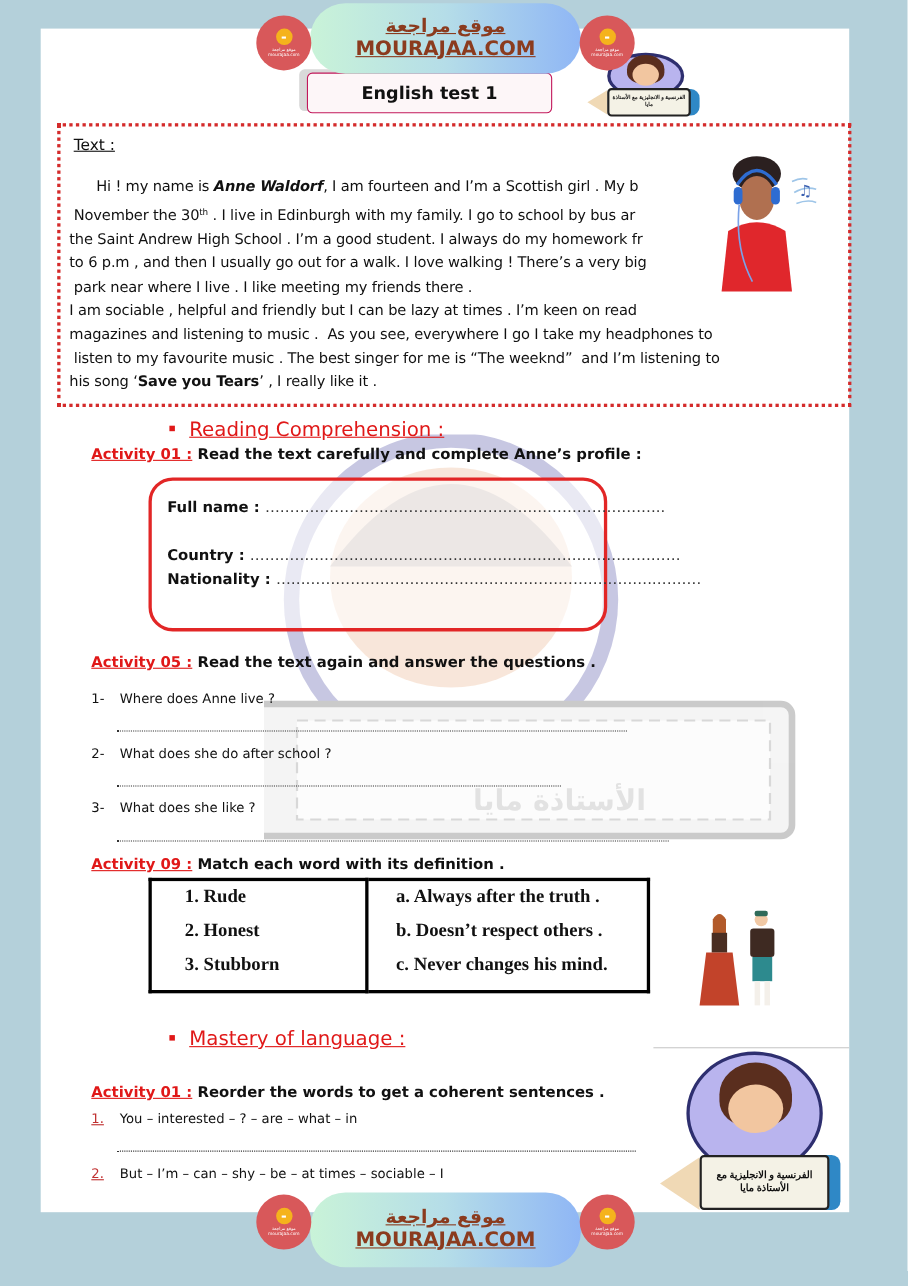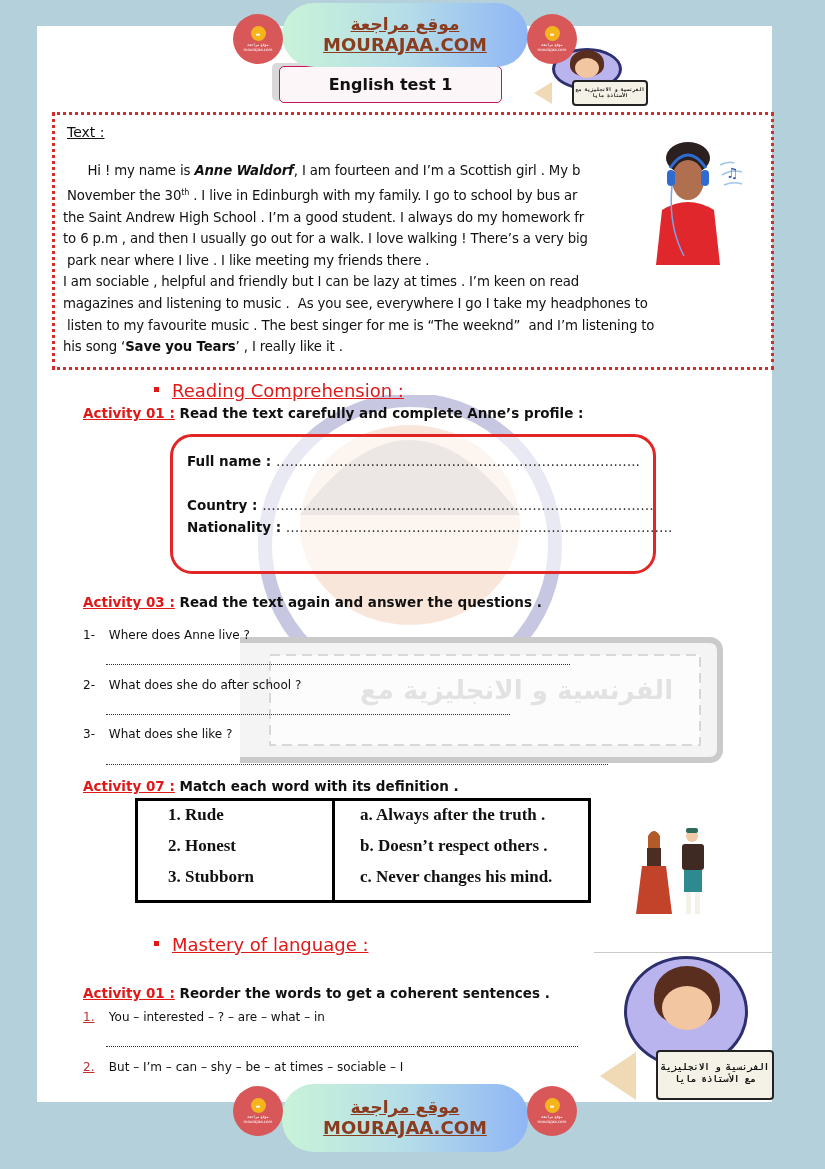--- a/index.html
+++ b/index.html
@@ -46,21 +46,21 @@
     font-family: "DejaVu Sans", sans-serif; font-weight: bold; font-size: 16px;
   }
 
   
   .mascot { position: absolute; }
   .mascot .circ { position: absolute; border-radius: 50%; background: #b9b4ee; border: 3px solid #2e2f6f; }
   .mascot .face { position: absolute; border-radius: 50%; background: #f2c6a0; }
   .mascot .hair { position: absolute; border-radius: 50% 50% 40% 40%; background: #5a2e1e; }
   .mascot .pencil { position: absolute; background: #f4f2e6; border: 2px solid #222; border-radius: 4px;
     display: flex; align-items: center; justify-content: center; text-align: center;
-    font-family: Liberation Mono, monospace; font-weight: bold; color: #111; line-height: 1.3; margin-left: 20px; }
+    font-family: Liberation Serif, serif; font-weight: bold; color: #111; line-height: 1.3; }
   .mascot .tip { position: absolute; width: 0; height: 0; border-top-style: solid; border-bottom-style: solid; border-right-style: solid;
     border-top-color: transparent; border-bottom-color: transparent; border-right-color: #f0d9b5; }
   .mascot .cap { position: absolute; background: #2f88c6; border-radius: 0 8px 8px 0; }
 
   
   .text-box {
     position: absolute; left: 52px; top: 112px; width: 722px; height: 258px;
     border: 3px dotted #d42b2b;
   }
   .comic { font-family: "DejaVu Sans", sans-serif; }
@@ -73,22 +73,22 @@
   .listener { position: absolute; left: 650px; top: 140px; width: 100px; height: 145px; }
 
   .section-head {
     position: absolute; font-size: 18px; color: #e01818; font-weight: normal; text-decoration: underline;
   }
   .section-bullet { position: absolute; width: 5px; height: 5px; background: #e01818; }
   .act-label { color: #e01818; text-decoration: underline; font-weight: bold; }
   .act { position: absolute; font-size: 13.5px; font-weight: bold; white-space: nowrap; }
 
   .profile-box {
-    position: absolute; left: 135px; top: 434px; width: 486px; height: 140px;
-    border: 3px solid #e22626; border-radius: 22px; background: rgba(255,255,255,0.6); margin-left: 35px;
+    position: absolute; left: 135px; top: 434px; width: 417px; height: 140px;
+    border: 3px solid #e22626; border-radius: 22px; background: rgba(255,255,255,0.6);
   }
   .profile-row { position: absolute; left: 14px; font-size: 13.5px; font-weight: bold; white-space: nowrap; }
   .profile-row .dots { font-weight: normal; letter-spacing: 0; color: #333; }
 
   .q { position: absolute; left: 83px; font-size: 12px; white-space: nowrap; }
   .q .n { display: inline-block; width: 22px; }
   .ans { position: absolute; left: 106px; height: 1px; border-bottom: 1.5px dotted #333; }
 
   .match-table {
     position: absolute; left: 135px; top: 798px; width: 456px; height: 100px;
@@ -157,21 +157,21 @@
 </svg>
 
 <div class="watermark">
   <svg width="500" height="390" viewBox="0 0 500 390">
     <circle cx="170" cy="150" r="145" fill="none" stroke="#3a3a9a" stroke-width="14"></circle>
     <ellipse cx="170" cy="130" rx="110" ry="100" fill="#e8a97c"></ellipse>
     <path d="M60 120 q110 -150 220 0" fill="#5a2e1e"></path>
     <rect x="-20" y="245" width="500" height="120" rx="10" fill="#d9d9d9" stroke="#444" stroke-width="6"></rect>
     <rect x="30" y="260" width="430" height="90" fill="#f5f5f5" stroke="#777" stroke-width="2" stroke-dasharray="10 6"></rect>
   </svg>
-  <div class="wm-text" style="left:120px; top:280px;">الفرنسية و الانجليزية مع</div>
+  <div class="wm-text" style="left:190px; top:318px;">الأستاذة مايا</div>
 </div>
 
 <div class="section-bullet" style="left:154px; top:387px;"></div>
 <div class="section-head comic" style="left:172px; top:380px;">Reading Comprehension :</div>
 
 <div class="act comic" style="left:83px; top:405px;">
   <span class="act-label">Activity 01 :</span>
   <span>Read the text carefully  and complete Anne’s profile :</span>
 </div>
 
@@ -184,21 +184,21 @@
     <span>Country :</span>
     <span class="dots">……………………………………………………………………………</span>
   </div>
   <div class="profile-row comic" style="top:82px;">
     <span>Nationality :</span>
     <span class="dots">………………………………………………………………….……….</span>
   </div>
 </div>
 
 <div class="act comic" style="left:83px; top:594px;">
-  <span class="act-label">Activity 03 :</span>
+  <span class="act-label">Activity 05 :</span>
   <span>Read the text again and answer the questions  .</span>
 </div>
 
 <div class="q comic" style="top:628px;">
   <span class="n">1-</span>
   <span>Where does Anne live ?</span>
 </div>
 <div class="ans" style="top:664px; width:464px;"></div>
 
 <div class="q comic" style="top:678px;">
@@ -207,21 +207,21 @@
 </div>
 <div class="ans" style="top:714px; width:404px;"></div>
 
 <div class="q comic" style="top:727px;">
   <span class="n">3-</span>
   <span>What does she like ?</span>
 </div>
 <div class="ans" style="top:764px; width:502px;"></div>
 
 <div class="act comic" style="left:83px; top:778px;">
-  <span class="act-label">Activity 07 :</span>
+  <span class="act-label">Activity 09 :</span>
   <span>Match each word with its definition  .</span>
 </div>
 
 <table class="match-table">
   <tbody>
       <tr>
     <td style="width:197px;">
       <div>1.  Rude</div>
       <div>2.  Honest</div>
       <div>3.  Stubborn</div>

